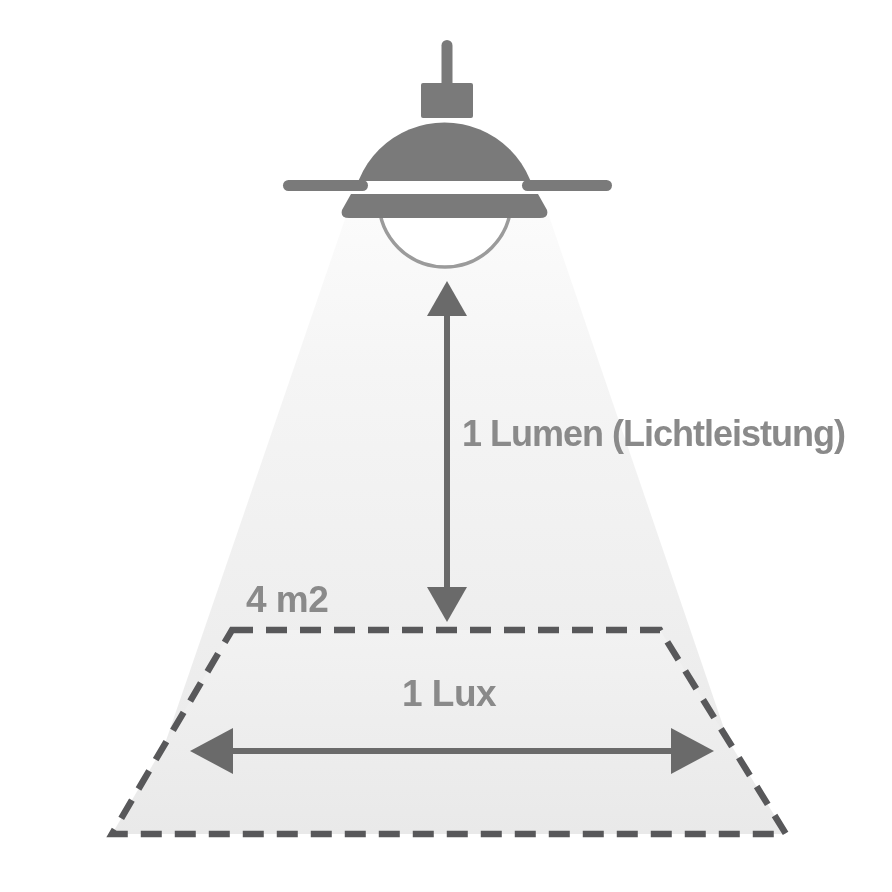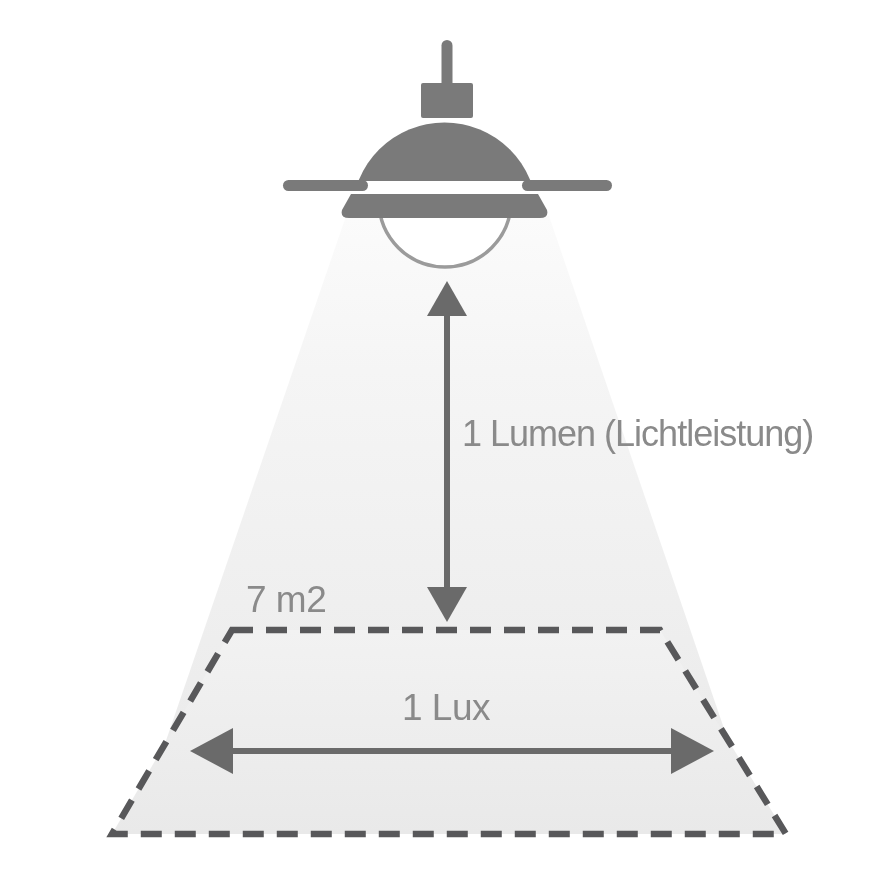--- a/index.html
+++ b/index.html
@@ -15,41 +15,40 @@
     overflow: hidden;
     font-family: "Liberation Sans", sans-serif;
   }
   .stage svg {
     position: absolute;
     left: 0;
     top: 0;
   }
   .label {
     position: absolute;
-    font-weight: 400;
+    font-weight: 700;
     font-size: 37px;
     line-height: 1.1;
     color: var(--text, #8a8a8a);
     letter-spacing: -0.5px;
     white-space: nowrap;
   }
   .label-lumen {
     left: 462px;
     top: 414px;
     font-size: 36px;
     letter-spacing: -1px;
   }
   .label-m2 {
     left: 246px;
     top: 580px;
   }
   .label-lux {
     left: 402px;
     top: 674px;
-    margin-top: 14px;
   }
   .label-lumen-pro-m2 {
     left: 326px;
     top: 778px;
   }
 </style>
 </head>
 <body>
 
 <div class="stage">
@@ -89,16 +88,16 @@
       <circle cx="445" cy="201" r="66" fill="#ffffff" style="stroke:var(--bulb_stroke,#9b9b9b)" stroke-width="3.5"></circle>
       <path d="M352,215 A92.5,92.5 0 0 1 537,215 Z" style="fill:var(--lamp,#7a7a7a)"></path>
       <rect x="272" y="181" width="346" height="13" style="fill:var(--background,#ffffff)"></rect>
       <rect x="283" y="180" width="85" height="11" rx="5.5" style="fill:var(--lamp,#7a7a7a)"></rect>
       <rect x="522" y="180" width="90" height="11" rx="5.5" style="fill:var(--lamp,#7a7a7a)"></rect>
       <path d="M351,194 L538,194 L547,210 Q549,218 540,218 L349,218 Q340,218 342,210 Z" style="fill:var(--lamp,#7a7a7a)"></path>
     </g>
   </svg>
 
   <div class="label label-lumen">1 Lumen (Lichtleistung)</div>
-  <div class="label label-m2">7 m2</div>
+  <div class="label label-m2">4 m2</div>
   <div class="label label-lux">1 Lux</div>
 
 </div>
 
 </body></html>

